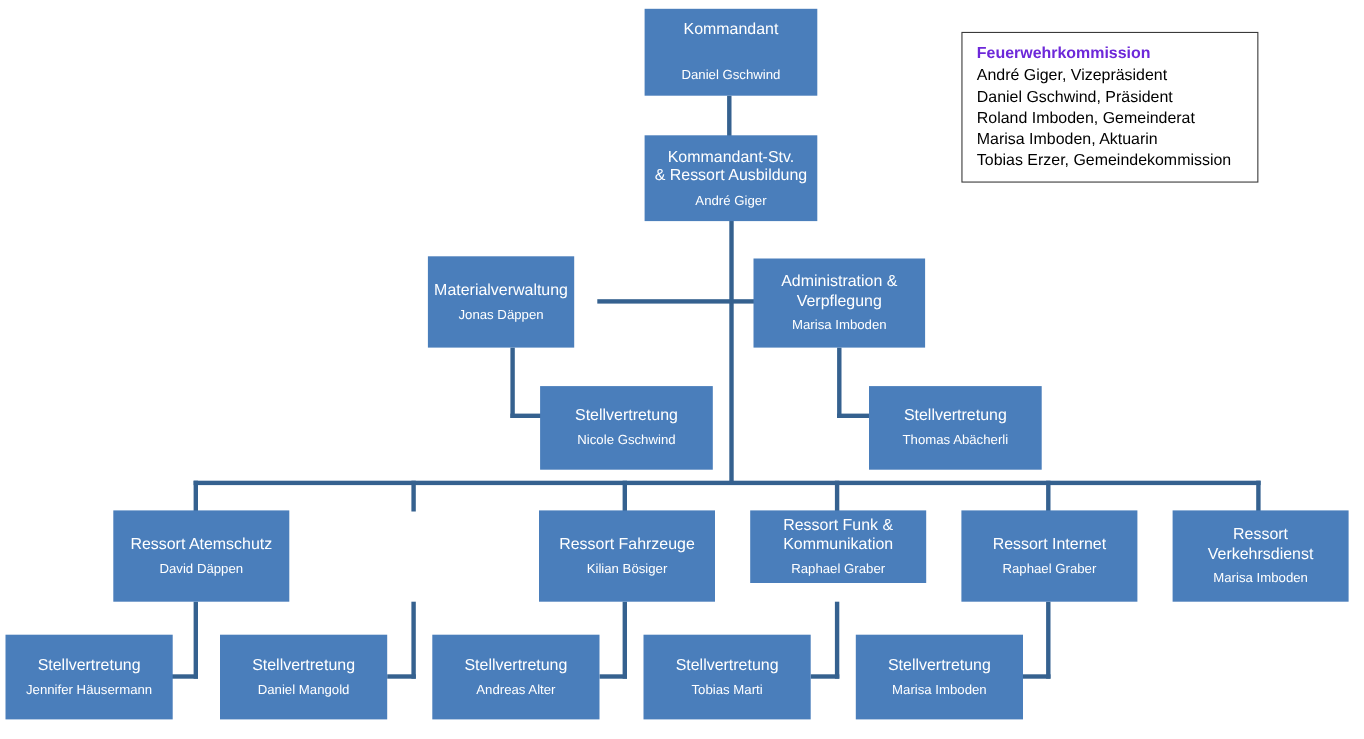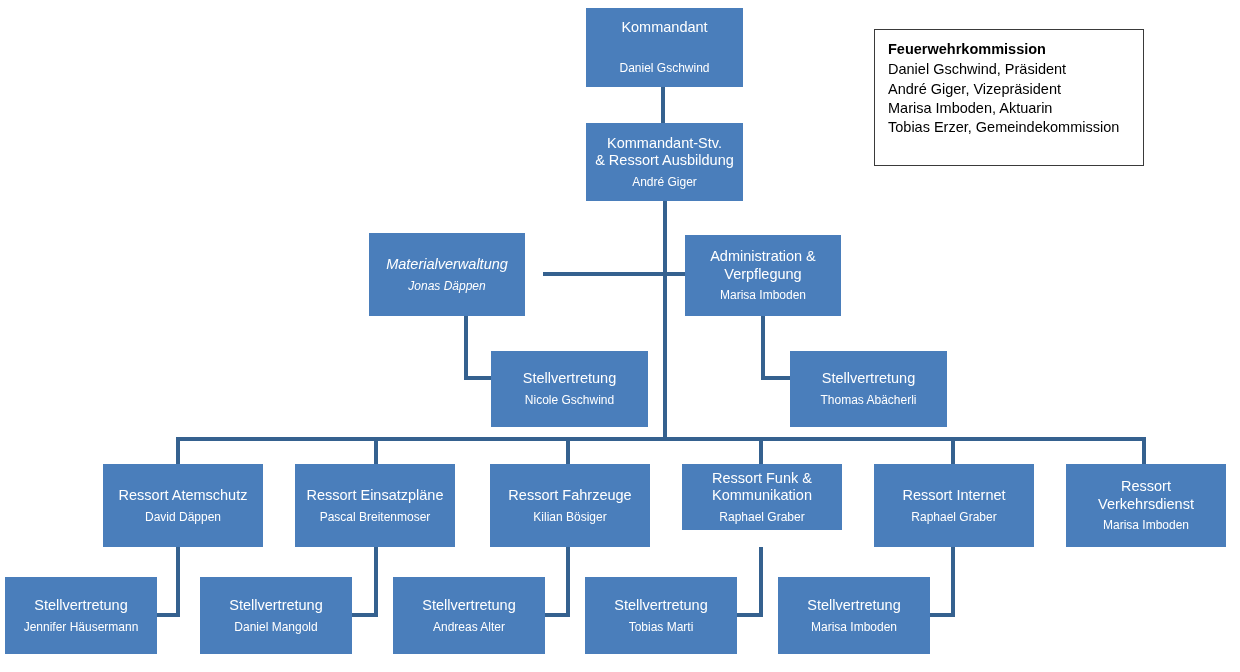--- a/index.html
+++ b/index.html
@@ -48,21 +48,21 @@
   .legend {
     position: absolute;
     box-sizing: border-box;
     background: #ffffff;
     border: 1px solid #3a3a3a;
     padding: 10px 13px 11px 13px;
   }
   .legend-title {
     font-size: 14.5px;
     font-weight: bold;
-    color: #000000;
+    color: #6d28d9;
     line-height: 1.33;
     margin-bottom: 1px;
   }
   .legend-item {
     font-size: 14.5px;
     font-weight: 400;
     color: #000000;
     line-height: 1.33;
   }
 </style>
@@ -113,21 +113,21 @@
     <div class="role">Kommandant</div>
     <div class="person">Daniel Gschwind</div>
   </div>
 
   <div class="node" style="left:586px; top:123px; width:157px; height:78px;">
     <div class="role">Kommandant-Stv.
 &amp; Ressort Ausbildung</div>
     <div class="person">André Giger</div>
   </div>
 
-  <div class="node" style="left:369px; top:233px; width:156px; height:83px;font-style:italic;">
+  <div class="node" style="left:389px; top:233px; width:133px; height:83px;">
     <div class="role">Materialverwaltung</div>
     <div class="person">Jonas Däppen</div>
   </div>
 
   <div class="node" style="left:491px; top:351px; width:157px; height:76px;">
     <div class="role">Stellvertretung</div>
     <div class="person">Nicole Gschwind</div>
   </div>
 
   <div class="node" style="left:685px; top:235px; width:156px; height:81px;">
@@ -144,24 +144,20 @@
   <div class="node" style="left:103px; top:464px; width:160px; height:83px;">
     <div class="role">Ressort Atemschutz</div>
     <div class="person">David Däppen</div>
   </div>
 
   <div class="node" style="left:5px; top:577px; width:152px; height:77px;">
     <div class="role">Stellvertretung</div>
     <div class="person">Jennifer Häusermann</div>
   </div>
 
-  <div class="node" style="left:295px; top:464px; width:160px; height:83px;">
-    <div class="role">Ressort Einsatzpläne</div>
-    <div class="person">Pascal Breitenmoser</div>
-  </div>
 
   <div class="node" style="left:200px; top:577px; width:152px; height:77px;">
     <div class="role">Stellvertretung</div>
     <div class="person">Daniel Mangold</div>
   </div>
 
   <div class="node" style="left:490px; top:464px; width:160px; height:83px;">
     <div class="role">Ressort Fahrzeuge</div>
     <div class="person">Kilian Bösiger</div>
   </div>
@@ -193,19 +189,20 @@
   </div>
 
   <div class="node" style="left:1066px; top:464px; width:160px; height:83px;">
     <div class="role">Ressort
 Verkehrsdienst</div>
     <div class="person">Marisa Imboden</div>
   </div>
 
   <div class="legend" style="left:874px; top:29px; width:270px; height:137px;">
     <div class="legend-title">Feuerwehrkommission</div>
+    <div class="legend-item">André Giger, Vizepräsident</div>
     <div class="legend-item">Daniel Gschwind, Präsident</div>
-    <div class="legend-item">André Giger, Vizepräsident</div>
+    <div class="legend-item">Roland Imboden, Gemeinderat</div>
     <div class="legend-item">Marisa Imboden, Aktuarin</div>
     <div class="legend-item">Tobias Erzer, Gemeindekommission</div>
   </div>
 
 </div>
 
 </body></html>

